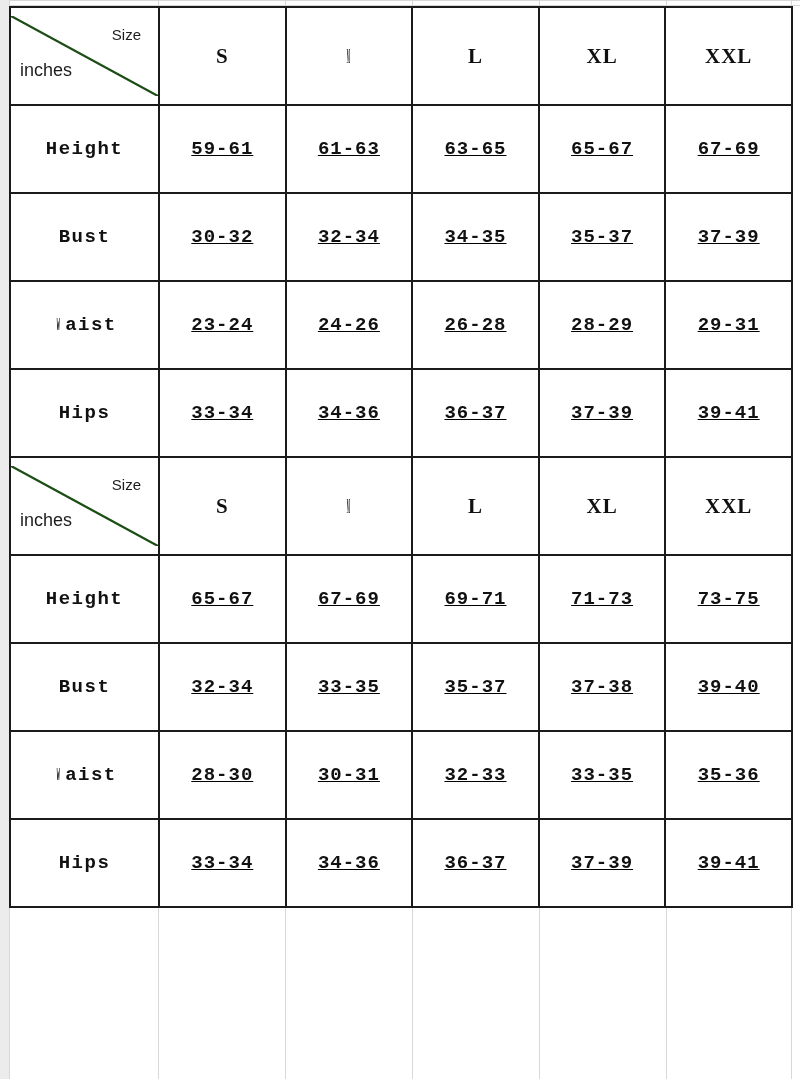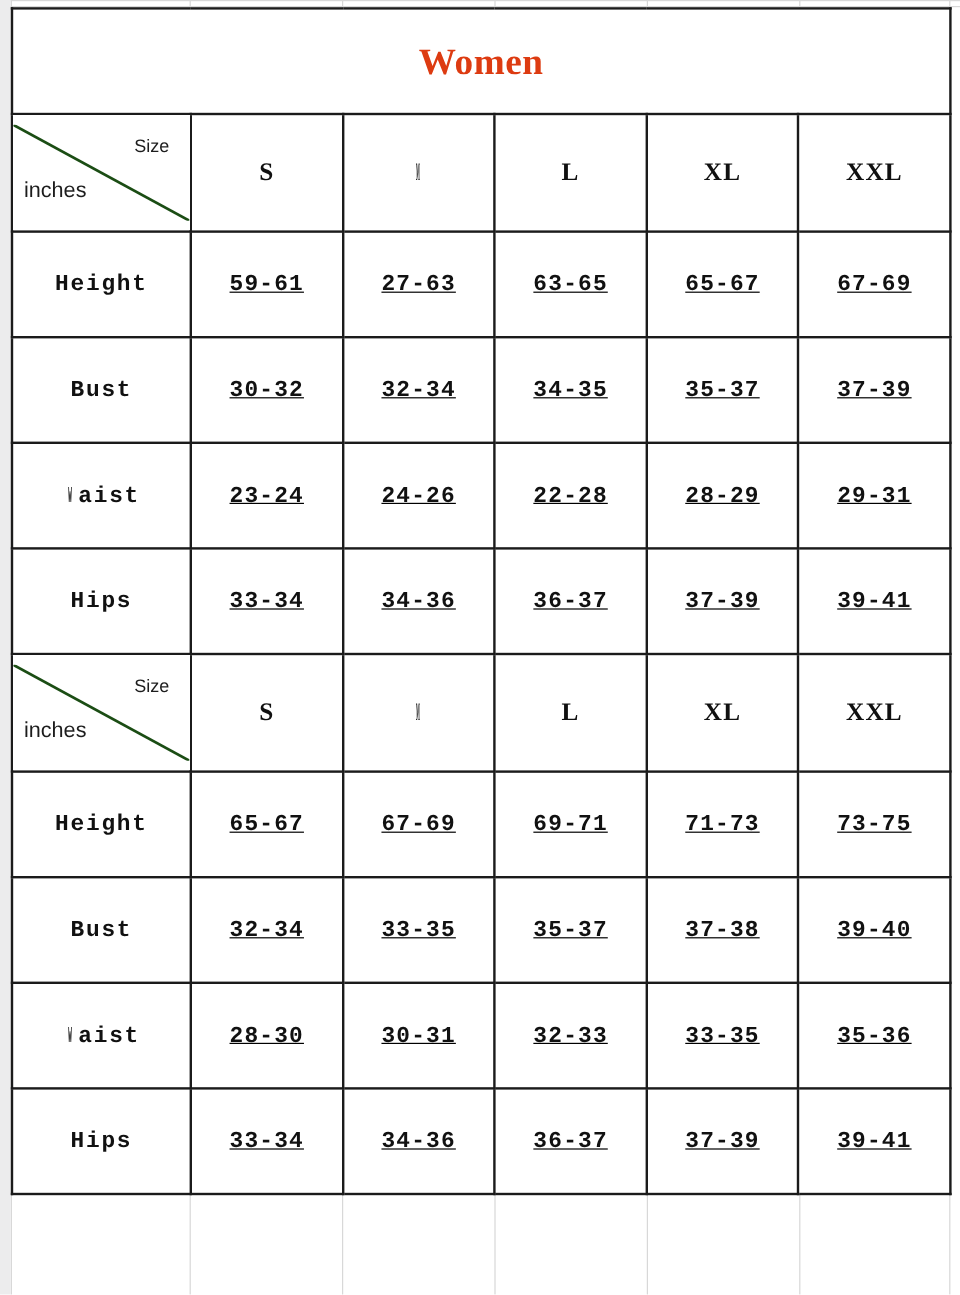--- a/index.html
+++ b/index.html
@@ -196,25 +196,20 @@
     <colgroup>
       <col class="c-label">
       <col class="c-size">
         <col class="c-size">
         <col class="c-size">
         <col class="c-size">
         <col class="c-size">
     </colgroup>
     <tbody>
 
-      <tr>
-        <td class="section-title" colspan="6">
-          <span class="section-title-text">Women</span>
-        </td>
-      </tr>
 
       <tr>
         <td class="corner">
           <div class="corner-inner">
             <svg class="corner-diag" viewBox="0 0 149 96" preserveAspectRatio="none">
               <line x1="0" y1="0" x2="149" y2="96" stroke="#1b4d14" stroke-width="2.6"></line>
             </svg>
             <span class="corner-size">Size</span>
             <span class="corner-inches">inches</span>
           </div>
@@ -236,21 +231,21 @@
         </td>
       </tr>
 
       <tr>
         <td class="row-label">
           <span class="row-label-text">Height</span>
         </td>
         <td class="data-cell">
           <span class="data-text">59-61</span></td>
         <td class="data-cell">
-          <span class="data-text">27-63</span></td>
+          <span class="data-text">61-63</span></td>
         <td class="data-cell">
           <span class="data-text">63-65</span></td>
         <td class="data-cell">
           <span class="data-text">65-67</span></td>
         <td class="data-cell">
           <span class="data-text">67-69</span></td>
       </tr>
 
       <tr>
         <td class="row-label">
@@ -270,21 +265,21 @@
 
       <tr>
         <td class="row-label">
           <span class="row-label-text"><span class="crushed-w">W</span><span>aist</span></span>
         </td>
         <td class="data-cell">
           <span class="data-text">23-24</span></td>
         <td class="data-cell">
           <span class="data-text">24-26</span></td>
         <td class="data-cell">
-          <span class="data-text">22-28</span></td>
+          <span class="data-text">26-28</span></td>
         <td class="data-cell">
           <span class="data-text">28-29</span></td>
         <td class="data-cell">
           <span class="data-text">29-31</span></td>
       </tr>
 
       <tr>
         <td class="row-label">
           <span class="row-label-text">Hips</span>
         </td>

